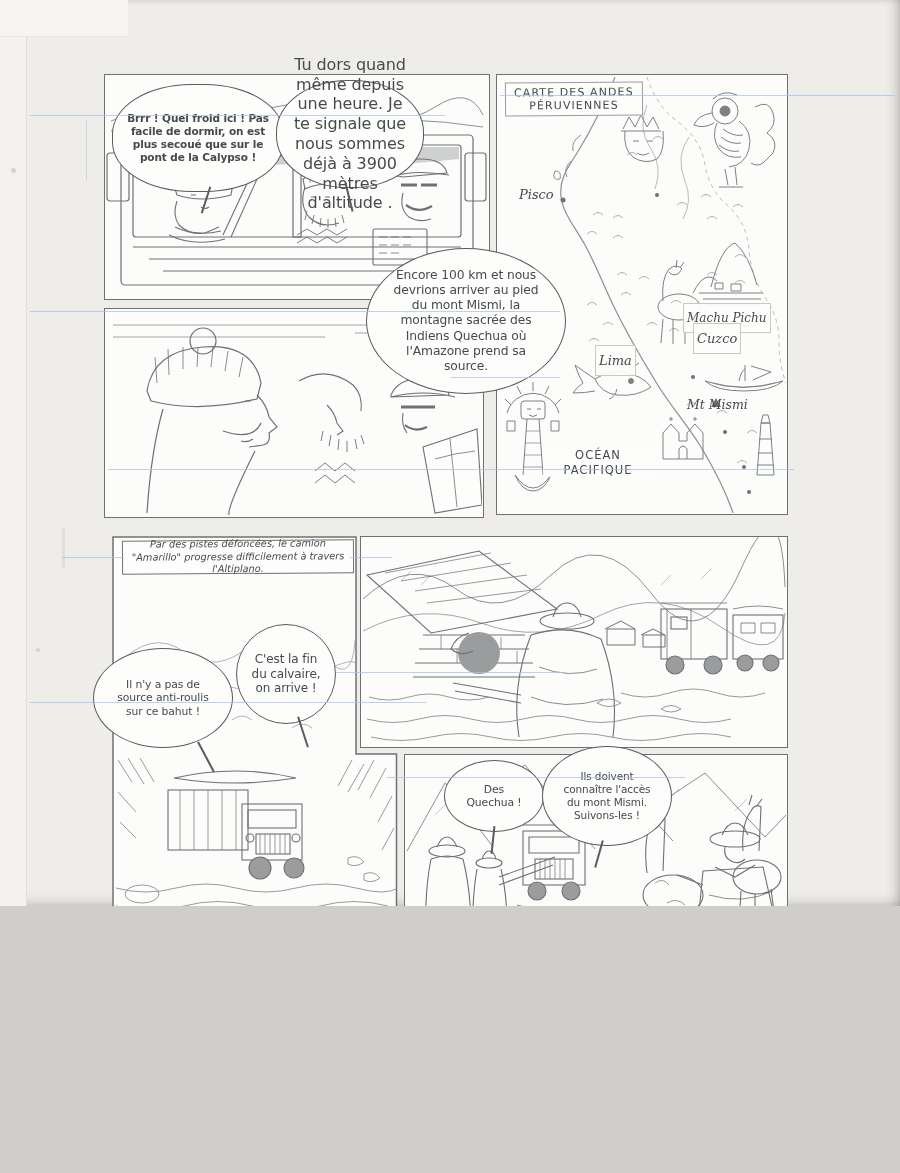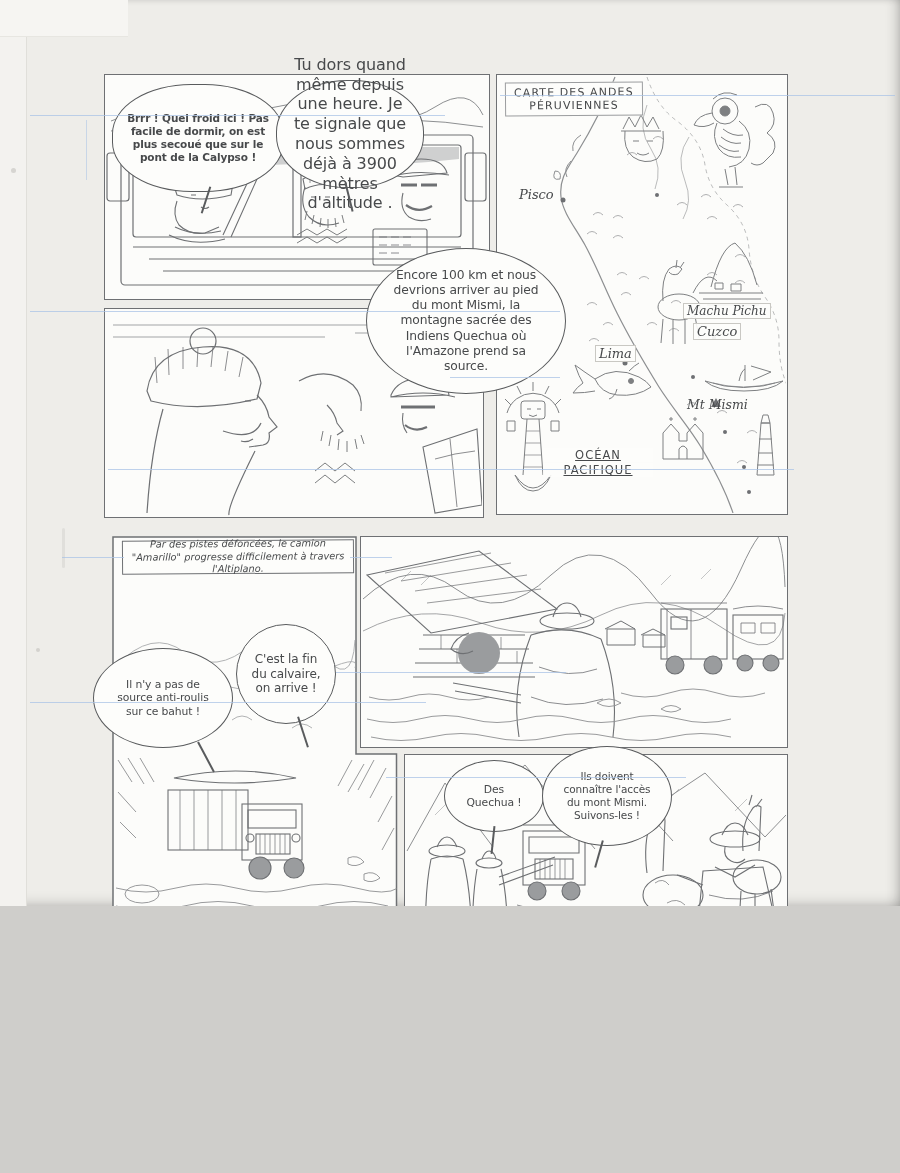--- a/index.html
+++ b/index.html
@@ -25,28 +25,28 @@
   }
   .tail{position:absolute;width:2px;background:#595b5d;z-index:21;}
   .caption{
     position:absolute;background:#fdfdfb;border:1.2px solid #6e7073;z-index:22;box-sizing:border-box;
     color:var(--ink,#4a4c4e);font-style:italic;font-size:9.8px;line-height:1.3;text-align:center;
     display:flex;align-items:center;justify-content:center;padding:2px 6px;transform:rotate(-.4deg);
   }
   
   .maplabel{position:absolute;z-index:15;color:var(--ink,#4a4c4e);white-space:nowrap;}
   .script{font-style:italic;font-size:13px;font-family:"DejaVu Serif",serif;}
-  .chip{background:rgba(253,253,251,.92);border:1px solid #c9c8c3;padding:0 3px;display:inline-block;}
+  .chip{background:rgba(253,253,251,.92);border:1px solid #c9c8c3;padding:7px 3px;display:inline-block;}
   .maptitle{
     position:absolute;z-index:15;background:#fdfdfb;border:1px solid #9b9d9f;padding:3px 8px;
     text-align:center;font-size:11px;letter-spacing:1.1px;color:var(--ink,#4a4c4e);transform:rotate(-.5deg);
   }
   .maptitle span{display:block;}
   .oceanlabel{position:absolute;z-index:15;text-align:center;font-size:11.5px;letter-spacing:1px;color:var(--ink,#4a4c4e);}
-  .oceanlabel span{display:block;background:rgba(253,253,251,.9);padding:0 4px;margin:1px 0;text-decoration:underline;}
+  .oceanlabel span{display:block;background:rgba(253,253,251,.9);padding:0 4px;margin:1px 0;}
   
   .bl{position:absolute;height:1px;background:var(--guide-blue,#a9c3e6);opacity:.75;z-index:30;}
   .blv{position:absolute;width:1px;background:var(--guide-blue,#a9c3e6);opacity:.55;z-index:30;}
   .pageno{position:absolute;z-index:25;}
 </style>
 </head>
 <body>
 
 <div class="scan">
 

